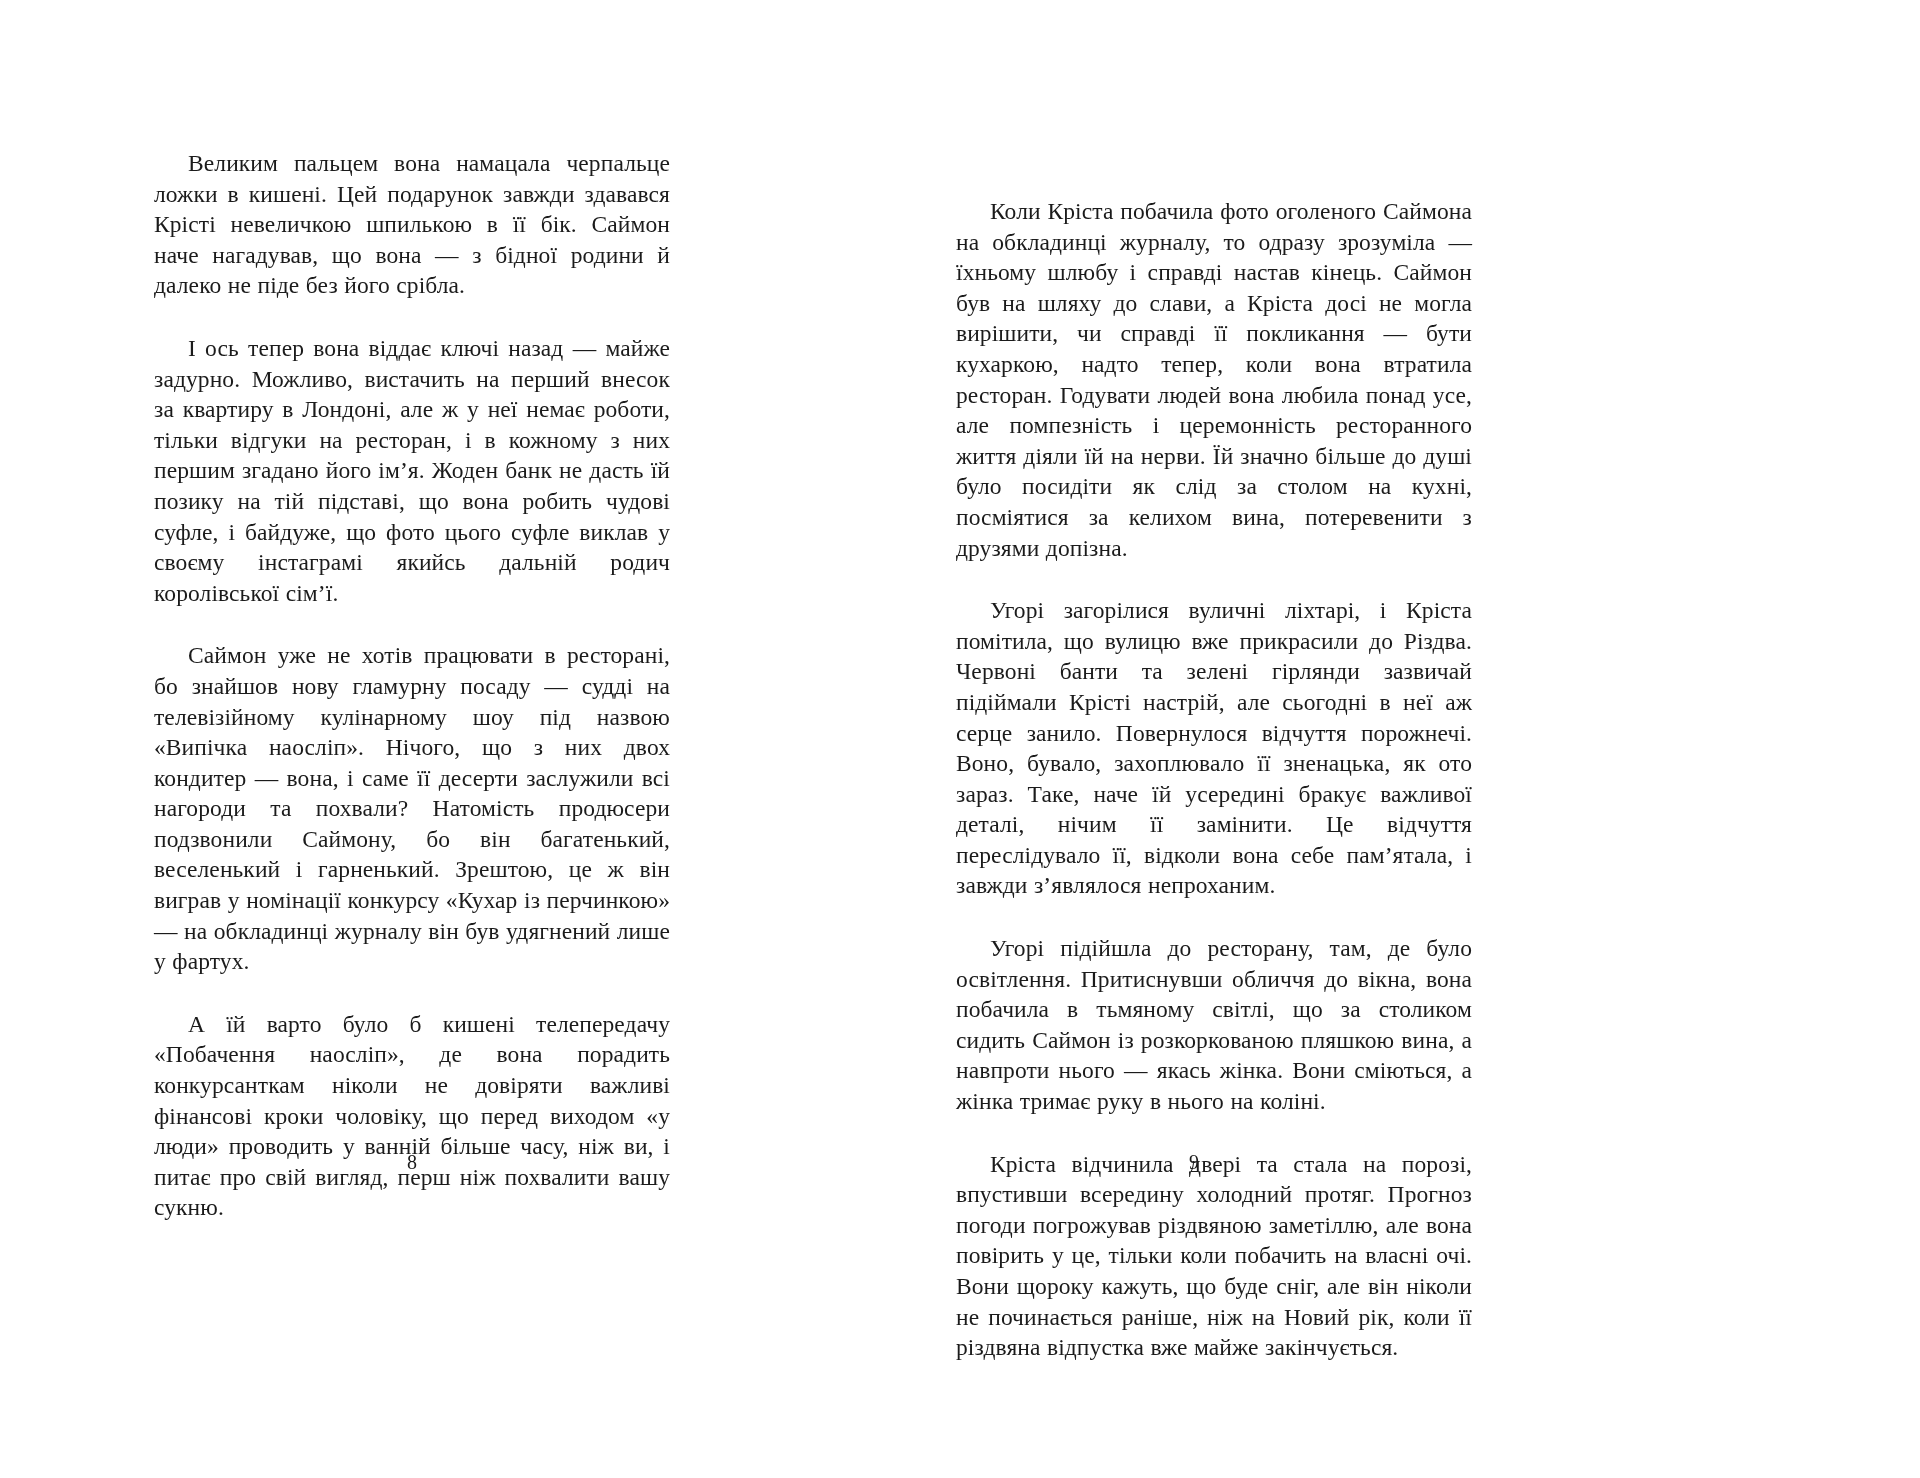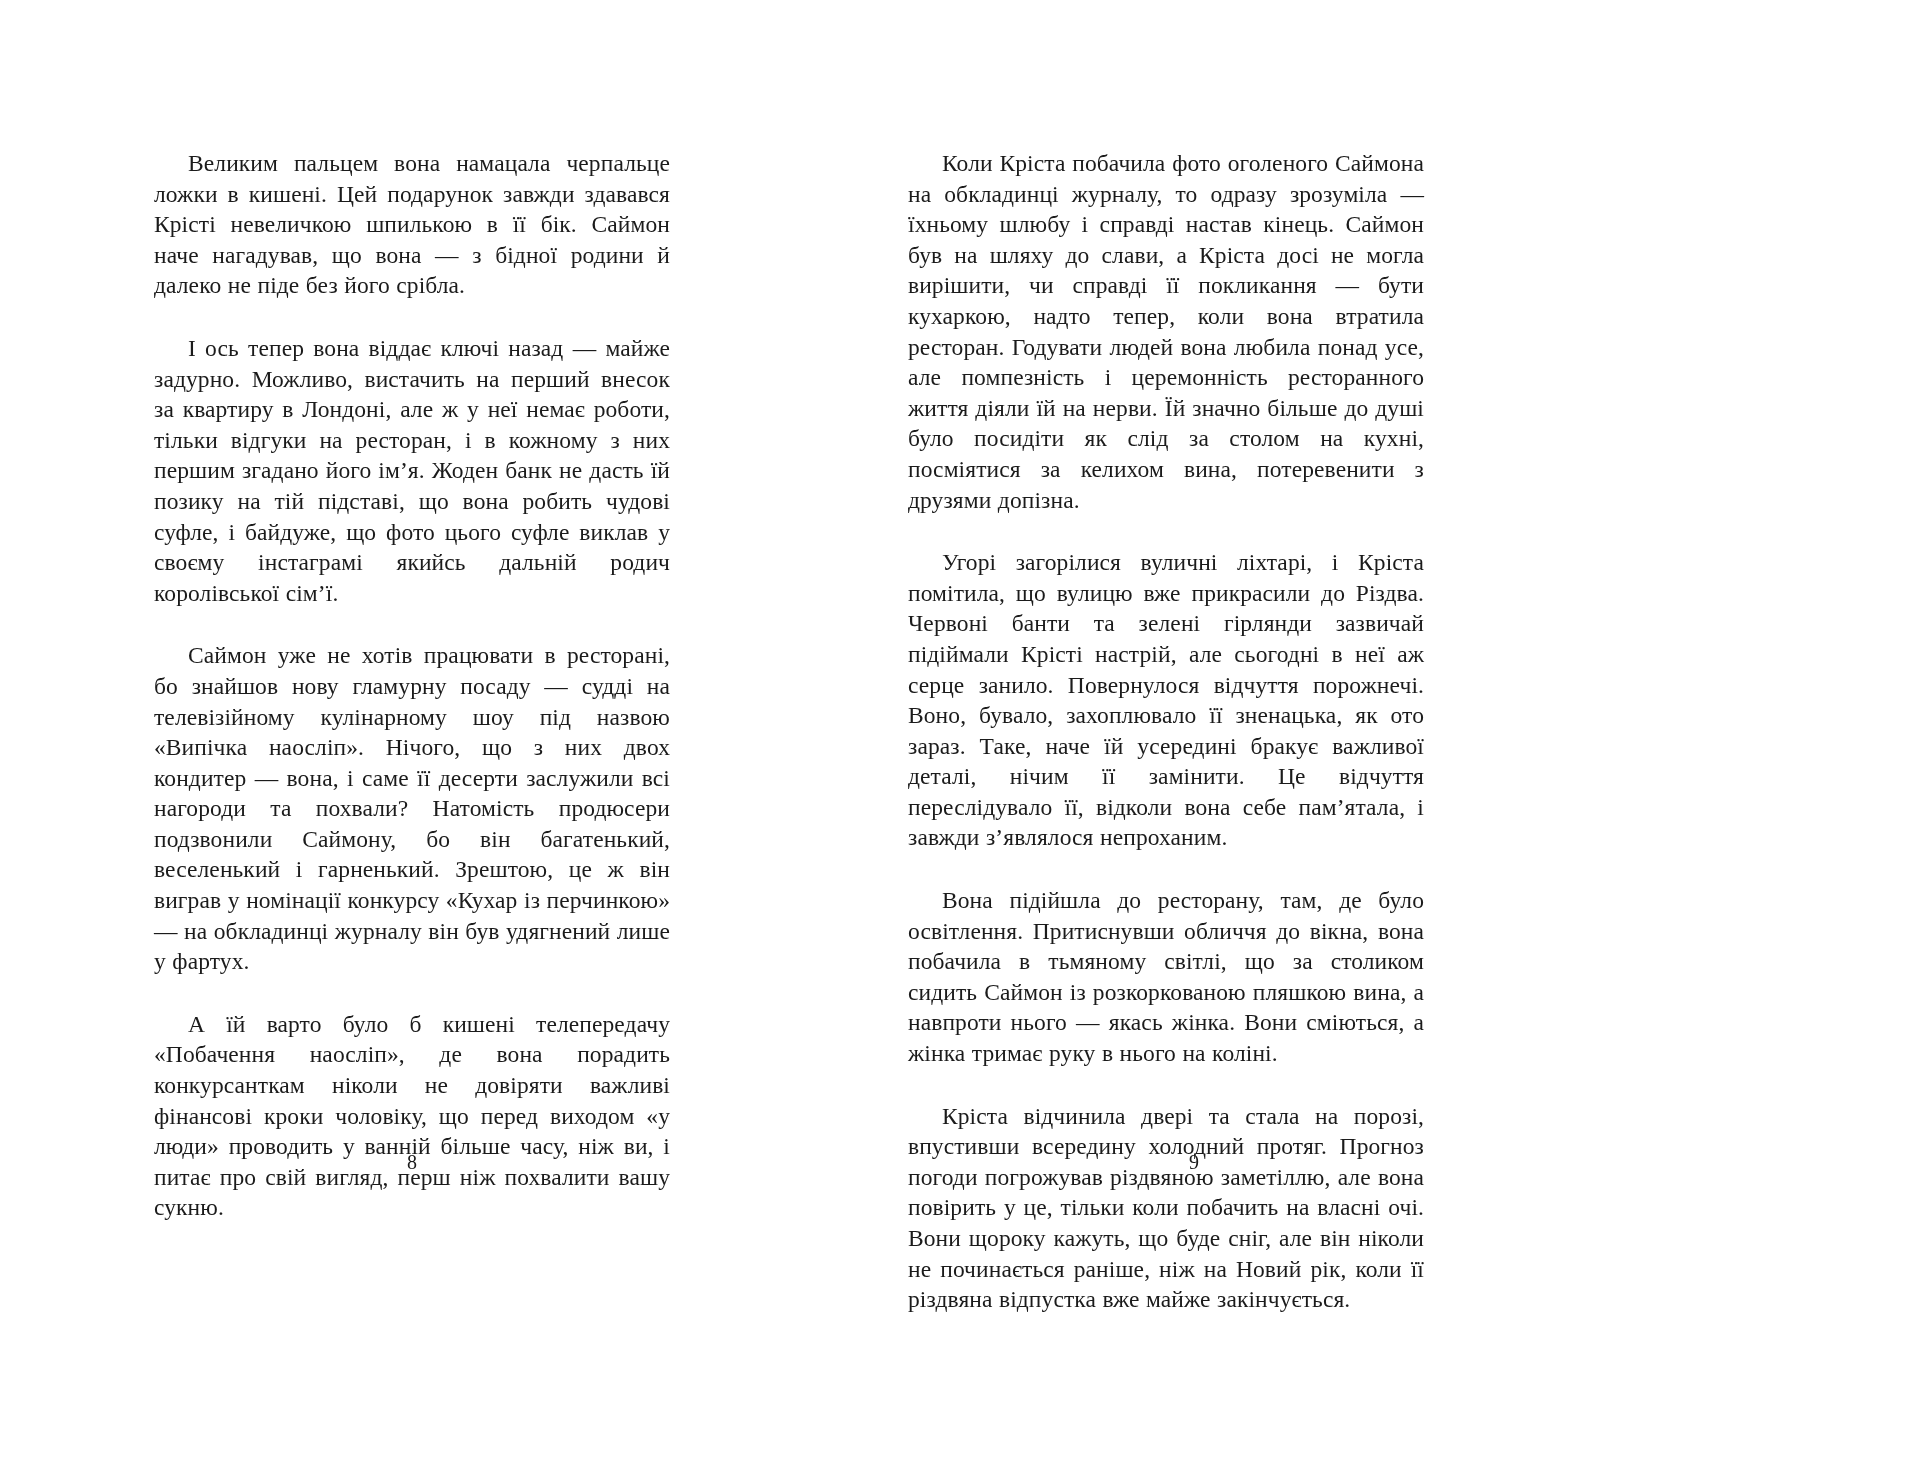--- a/index.html
+++ b/index.html
@@ -28,21 +28,21 @@
     text-align: justify;
     letter-spacing: 0.1px;
     word-spacing: 0.5px;
     hyphens: auto;
     -webkit-hyphens: auto;
   }
   .text-block p {
     text-indent: 34px;
   }
   #left-text  { left: 106px; }
-  #right-text { left: 860px; }
+  #right-text { left: 908px; margin-top: 48px; }
   .folio {
     position: absolute;
     top: 1118px;
     width: 580px;
     text-align: center;
     font-size: 20px;
     line-height: 24px;
     color: #1b1b1b;
   }
   #left-folio  { left: 106px; }
@@ -57,18 +57,18 @@
     <p>Великим пальцем вона намацала черпальце ложки в кишені. Цей подарунок завжди здавався Крісті невеличкою шпилькою в її бік. Саймон наче нагадував, що вона — з бідної родини й далеко не піде без його срібла.</p>
     <p>І ось тепер вона віддає ключі назад — майже задурно. Можливо, вистачить на перший внесок за квартиру в Лондоні, але ж у неї немає роботи, тільки відгуки на ресторан, і в кожному з них першим згадано його ім’я. Жоден банк не дасть їй позику на тій підставі, що вона робить чудові суфле, і байдуже, що фото цього суфле виклав у своєму інстаграмі якийсь дальній родич королівської сім’ї.</p>
     <p>Саймон уже не хотів працювати в ресторані, бо знайшов нову гламурну посаду — судді на телевізійному кулінарному шоу під назвою «Випічка наосліп». Нічого, що з них двох кондитер — вона, і саме її десерти заслужили всі нагороди та похвали? Натомість продюсери подзвонили Саймону, бо він багатенький, веселенький і гарненький. Зрештою, це ж він виграв у номінації конкурсу «Кухар із перчинкою» — на обкладинці журналу він був удягнений лише у фартух.</p>
     <p>А їй варто було б кишені телепередачу «Побачення наосліп», де вона порадить конкурсанткам ніколи не довіряти важливі фінансові кроки чоловіку, що перед виходом «у люди» проводить у ванній більше часу, ніж ви, і питає про свій вигляд, перш ніж похвалити вашу сукню.</p>
   </div>
   <div class="folio" id="left-folio">8</div>
 
   <div class="text-block" id="right-text">
     <p>Коли Кріста побачила фото оголеного Саймона на обкладинці журналу, то одразу зрозуміла — їхньому шлюбу і справді настав кінець. Саймон був на шляху до слави, а Кріста досі не могла вирішити, чи справді її покликання — бути кухаркою, надто тепер, коли вона втратила ресторан. Годувати людей вона любила понад усе, але помпезність і церемонність ресторанного життя діяли їй на нерви. Їй значно більше до душі було посидіти як слід за столом на кухні, посміятися за келихом вина, потеревенити з друзями допізна.</p>
     <p>Угорі загорілися вуличні ліхтарі, і Кріста помітила, що вулицю вже прикрасили до Різдва. Червоні банти та зелені гірлянди зазвичай підіймали Крісті настрій, але сьогодні в неї аж серце занило. Повернулося відчуття порожнечі. Воно, бувало, захоплювало її зненацька, як ото зараз. Таке, наче їй усередині бракує важливої деталі, нічим її замінити. Це відчуття переслідувало її, відколи вона себе пам’ятала, і завжди з’являлося непроханим.</p>
-    <p>Вона підійшла до ресторану, там, де було освітлення. Притиснувши обличчя до вікна, вона побачила в тьмяному світлі, що за столиком сидить Саймон із розкоркованою пляшкою вина, а навпроти нього — якась жінка. Вони сміються, а жінка тримає руку в нього на коліні.</p>
+    <p>Угорі підійшла до ресторану, там, де було освітлення. Притиснувши обличчя до вікна, вона побачила в тьмяному світлі, що за столиком сидить Саймон із розкоркованою пляшкою вина, а навпроти нього — якась жінка. Вони сміються, а жінка тримає руку в нього на коліні.</p>
     <p>Кріста відчинила двері та стала на порозі, впустивши всередину холодний протяг. Прогноз погоди погрожував різдвяною заметіллю, але вона повірить у це, тільки коли побачить на власні очі. Вони щороку кажуть, що буде сніг, але він ніколи не починається раніше, ніж на Новий рік, коли її різдвяна відпустка вже майже закінчується.</p>
   </div>
   <div class="folio" id="right-folio">9</div>
 
 </main>
 
 </body></html>

